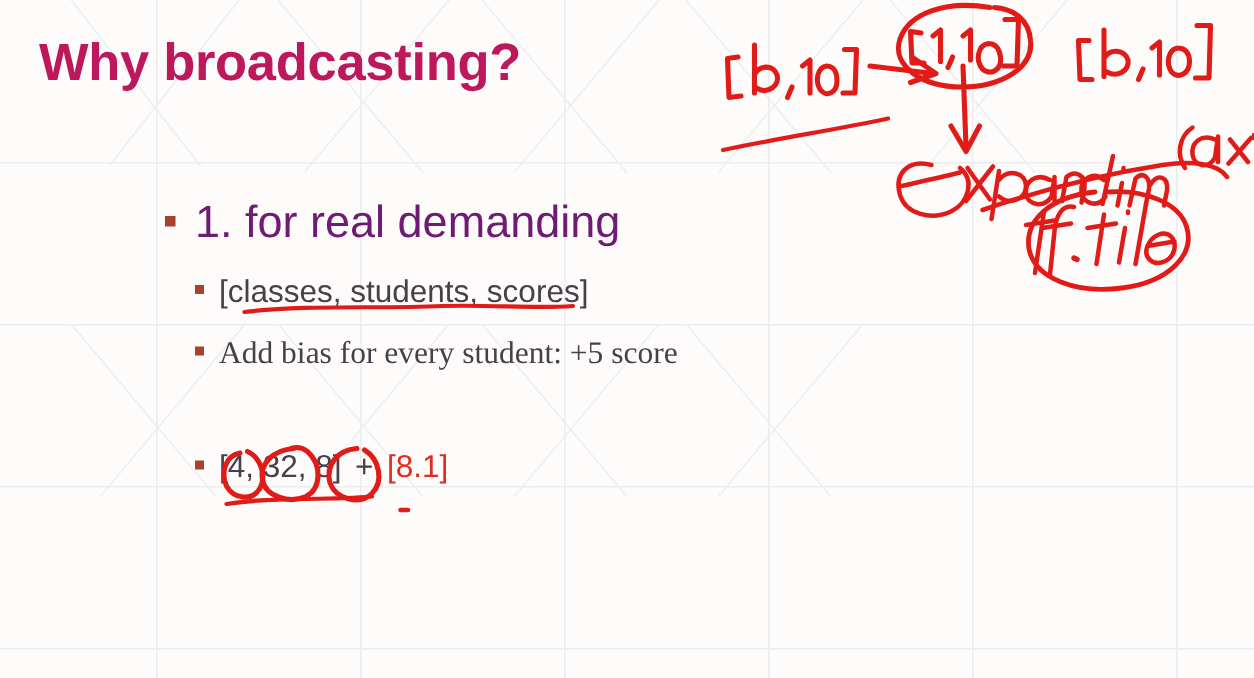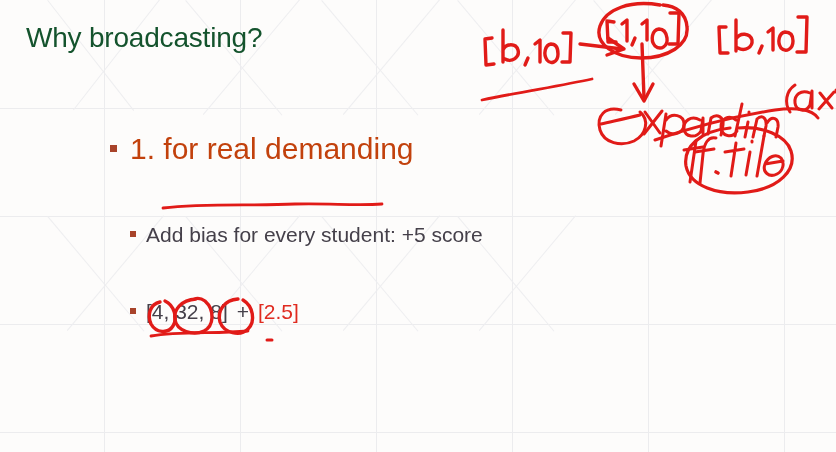--- a/index.html
+++ b/index.html
@@ -39,43 +39,43 @@
     height: 1px;
     background: #eeeef0;
     transform-origin: 0 0;
   }
 
   
   .slide-title {
     position: absolute;
     left: 26px;
     top: 22px;
-    font-size: 28px;
-    font-weight: normal;
-    color: #14532d;
+    font-size: 35px;
+    font-weight: bold;
+    color: #be185d;
     letter-spacing: -0.2px;
     white-space: nowrap;
   }
 
   .bullet-row {
     position: absolute;
     display: flex;
     align-items: baseline;
     white-space: nowrap;
   }
   .sq {
     display: inline-block;
     flex: 0 0 auto;
     background: #a8432a;
   }
 
   
   .lvl1 {
     font-size: 30px;
-    color: #c2410c;
+    color: #701a75;
   }
   .lvl1 .sq {
     width: 7px;
     height: 7px;
     margin-right: 13px;
     position: relative;
     top: -7px;
   }
 
   
@@ -135,34 +135,38 @@
     <div class="gl-d" style="left:576px; top:216px; width:150px; transform:rotate(130deg);"></div>
   </div>
 
   <div class="slide-title">Why broadcasting?</div>
 
   <div class="bullet-row lvl1" style="left:110px; top:132px;">
     <span class="sq"></span>
     <span>1. for real demanding</span>
   </div>
 
-
-  <div class="bullet-row lvl2" style="left:130px; top:223px;">
+  <div class="bullet-row lvl2" style="left:130px; top:183px;">
+    <span class="sq"></span>
+    <span>[classes, students, scores]</span>
+  </div>
+
+  <div class="bullet-row lvl2" style="left:130px; top:223px;font-family:Liberation Serif, serif;">
     <span class="sq"></span>
     <span>Add bias for every student: +5 score</span>
   </div>
 
 
   <div class="bullet-row lvl2" style="left:130px; top:300px;">
     <span class="sq"></span>
     <span>[4, 32, 8]</span>
     <span style="display:inline-block;width:9px;"></span>
     <span>+</span>
     <span style="display:inline-block;width:9px;"></span>
-    <span class="red-text">[2.5]</span>
+    <span class="red-text">[8.1]</span>
   </div>
 
 
   <svg class="ink" width="836" height="452" viewBox="0 0 836 452">
     <g fill="none" stroke="#e11b18" stroke-width="3.4" stroke-linecap="round" stroke-linejoin="round">
 
       <path d="M163 208 C 205 203, 250 206, 295 204 C 330 203, 355 206, 382 204" stroke-width="2.8"></path>
 
       <path d="M151 336 C 180 331, 215 334, 248 331" stroke-width="2.8"></path>
 

